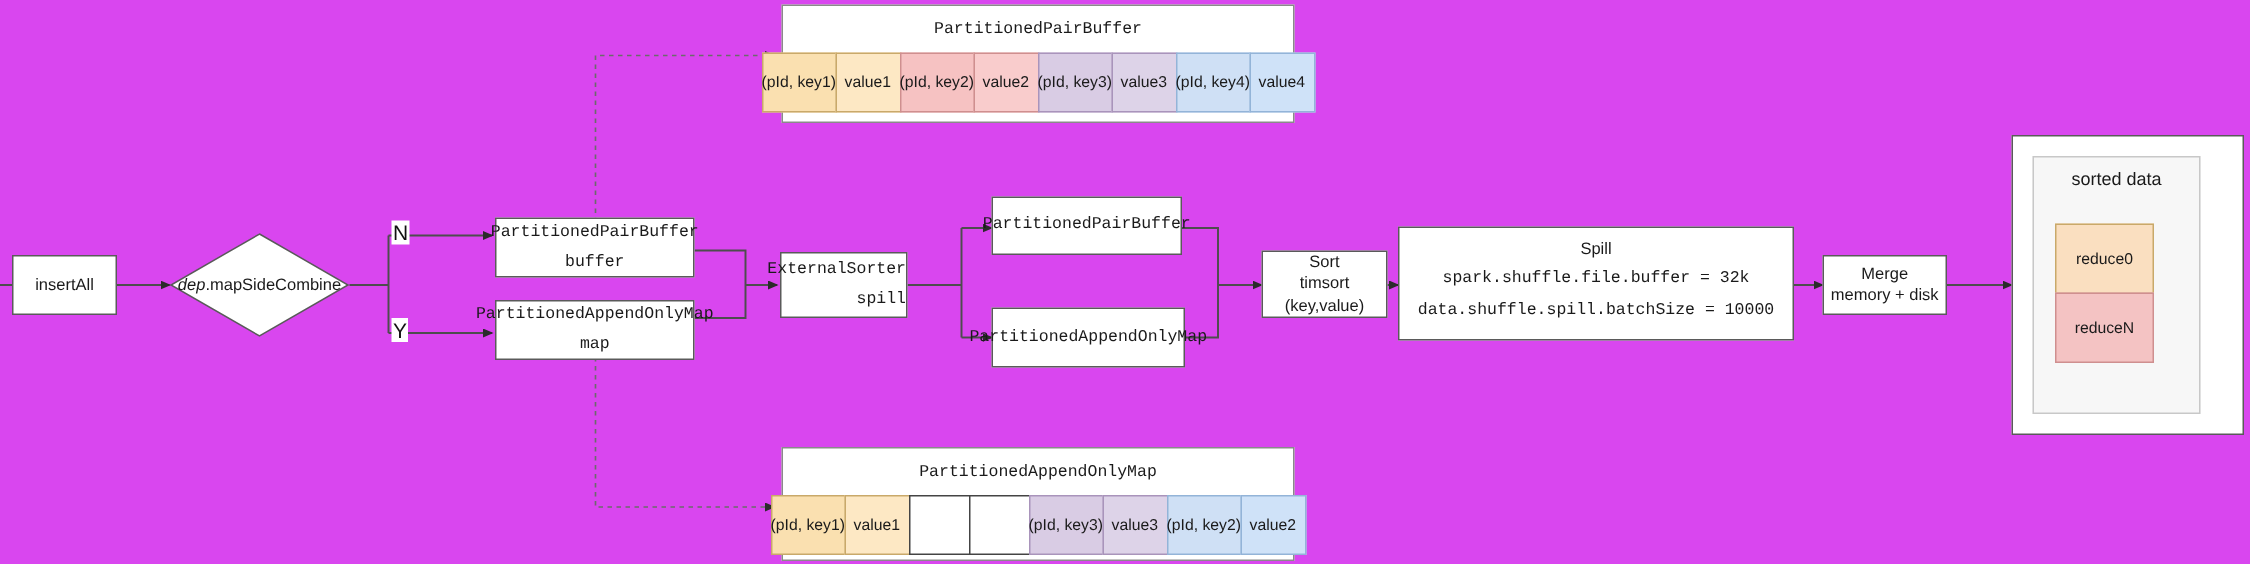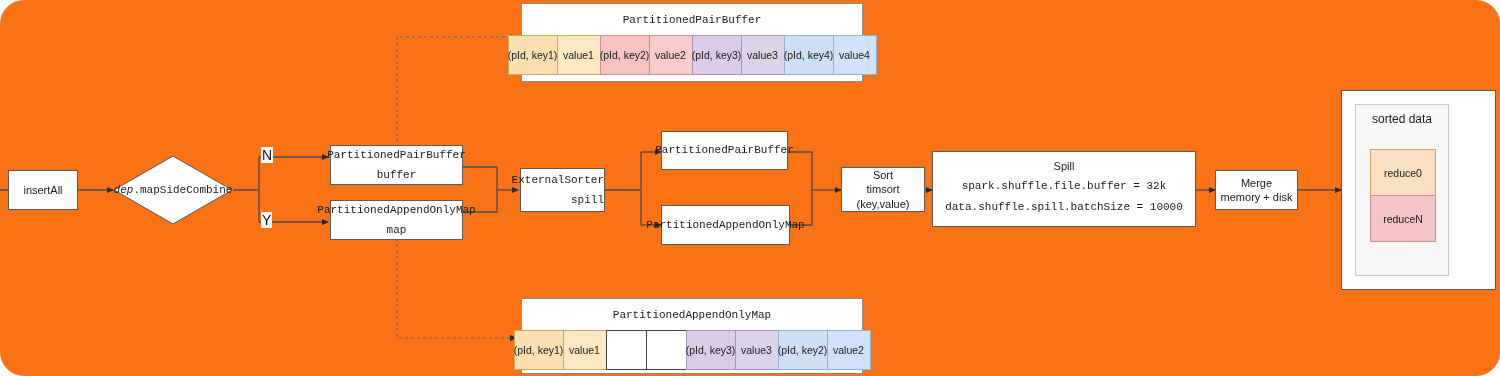--- a/index.html
+++ b/index.html
@@ -7,23 +7,22 @@
     padding: 0;
     background: #ffffff;
   }
   body {
     font-family: "Liberation Sans", sans-serif;
   }
   #canvas {
     position: relative;
     width: 1500px;
     height: 376px;
-    background: #f97316;
+    background: #d946ef;
     overflow: hidden;
-    border-radius: 24px;
   }
   svg.wires {
     position: absolute;
     left: 0; top: 0;
     width: 1500px;
     height: 376px;
     pointer-events: none;
   }
   .node {
     position: absolute;
@@ -62,21 +61,21 @@
   }
   .diamond-wrap svg { display: block; }
   .diamond-text {
     position: absolute;
     left: 0; top: 0;
     width: 100%;
     height: 100%;
     display: flex;
     align-items: center;
     justify-content: center;
-    font-family: Liberation Mono, monospace;
+    font-family: Liberation Sans, sans-serif;
     font-size: 11px;
     color: #1a1a1a;
     white-space: nowrap;
   }
   .diamond-text i {
     font-style: italic;
   }
   
   .panel {
     position: absolute;
@@ -305,21 +304,21 @@
   </div>
 
   <div class="node" style="left:1215px; top:170px; width:83px; height:40px;">
     <span class="sans">Merge</span>
     <span class="sans">memory + disk</span>
   </div>
 
   <div class="outer-box" style="left:1341px; top:90px; width:155px; height:200px;">
   </div>
 
-  <div class="sorted-box" style="left:1355px; top:104px; width:94px; height:172px;text-align:center;">
+  <div class="sorted-box" style="left:1355px; top:104px; width:112px; height:172px;text-align:center;">
     <div class="sorted-title">sorted data</div>
     <div class="reduce-stack" id="reduce-stack">
         <div class="reduce" style="background: rgb(250, 223, 192); border-color: rgb(201, 169, 106);">reduce0</div>
         <div class="reduce" style="background: rgb(244, 195, 195); border-color: rgb(207, 143, 143);">reduceN</div>
       </div>
   </div>
 
 
 </div>
 

